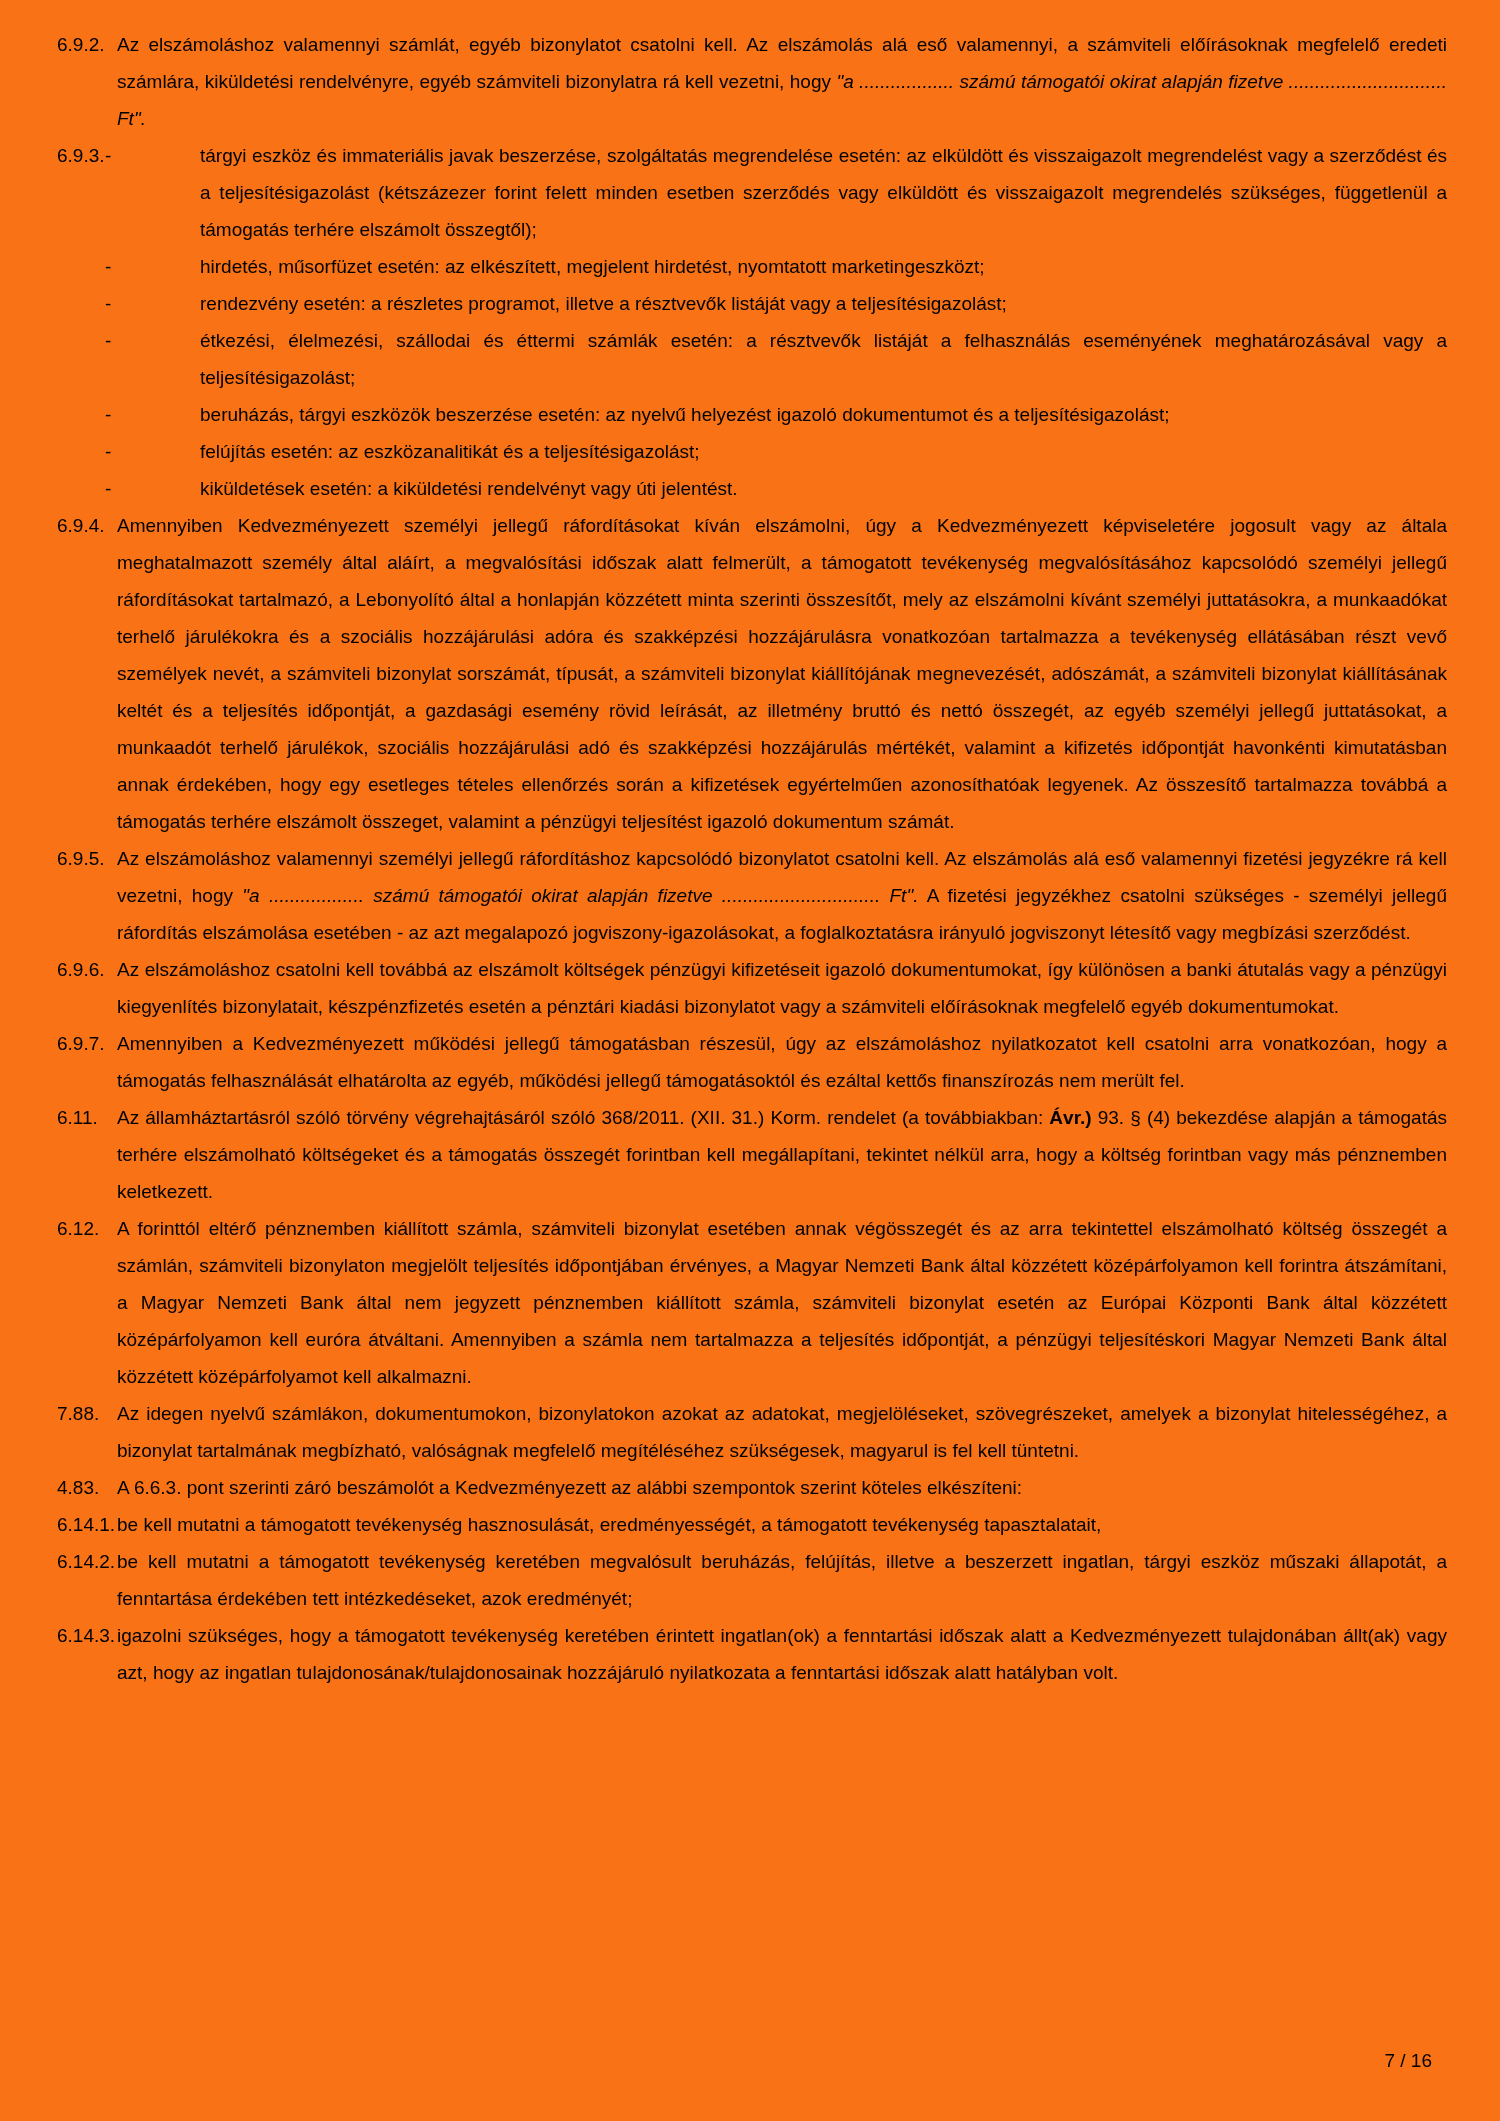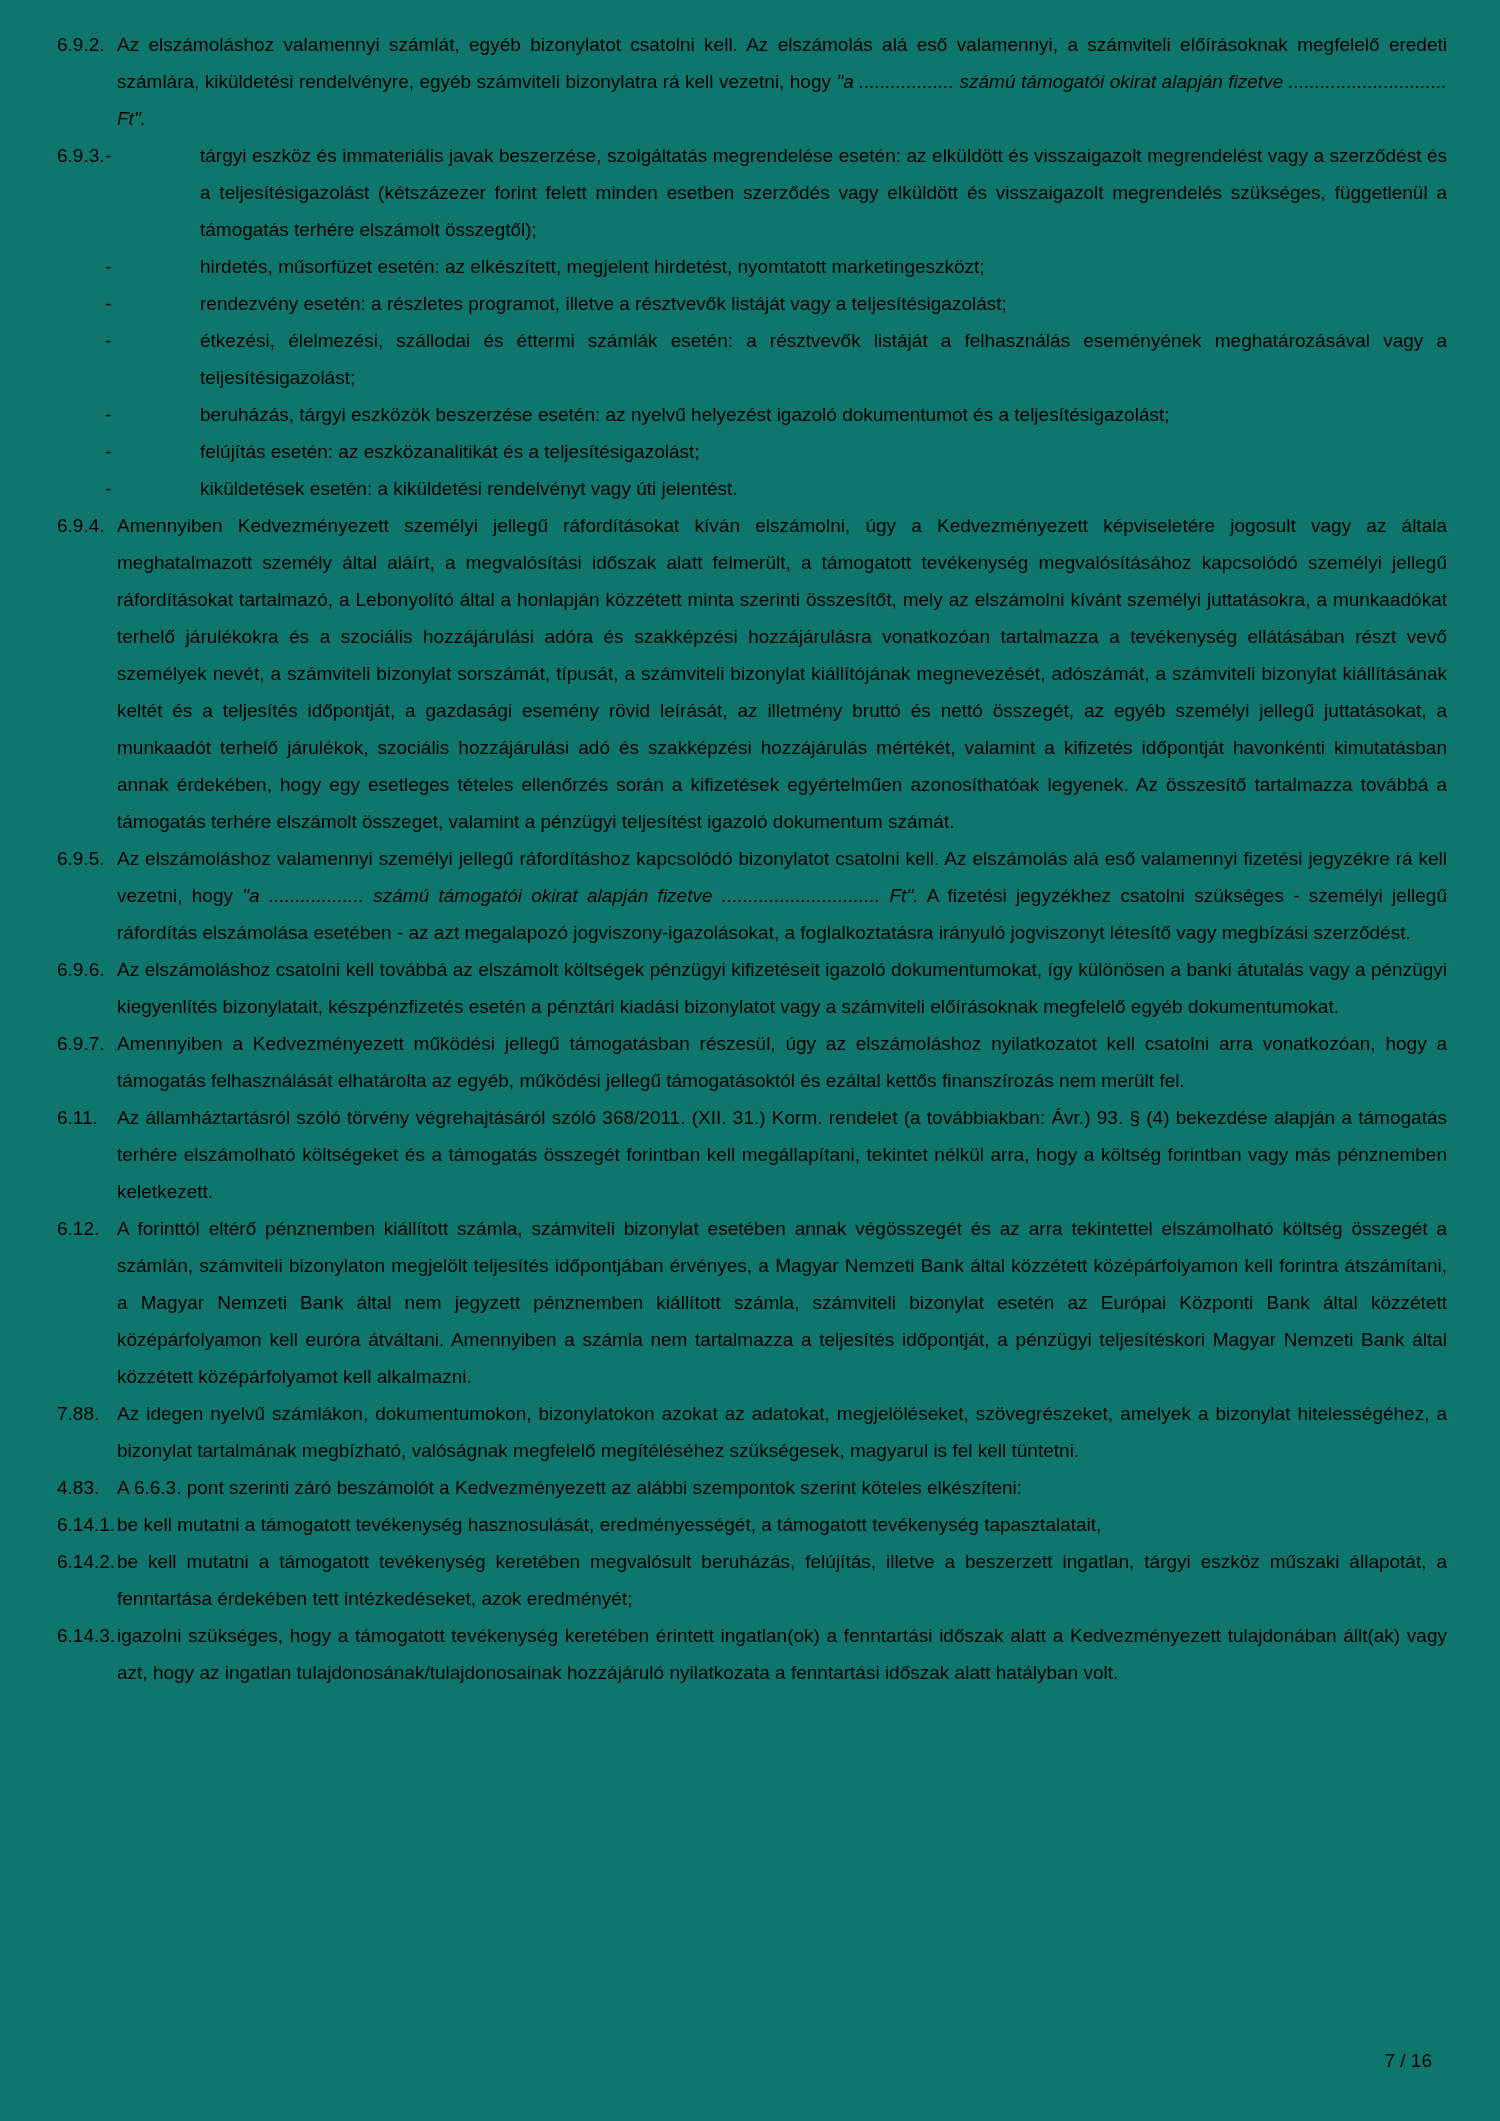--- a/index.html
+++ b/index.html
@@ -1,37 +1,37 @@
 <!DOCTYPE html>
 <html><head>
 <meta charset="utf-8">
 <style>
   html, body { margin: 0; padding: 0; background: #e8e8e8; }
   .page {
     width: 1500px;
     height: 2121px;
     margin: 0 auto;
-    background: #0f766e;
+    background: #f97316;
     position: relative;
     box-sizing: border-box;
     padding: 26px 53px 4px 57px;
     font-family: "Liberation Sans", "DejaVu Sans", sans-serif;
     font-size: 19px;
     line-height: 37px;
     color: #000000;
   }
   .item { display: flex; align-items: flex-start; }
   .num  { flex: 0 0 60px; white-space: nowrap; }
   .col  { flex: 1 1 auto; min-width: 0; }
   .body { text-align: justify; }
   .bullet { display: flex; margin-left: -12px; }
   .dash  { flex: 0 0 55px; }
   .btext { flex: 1 1 auto; min-width: 0; text-align: justify; margin-left: 40px; }
   .it { font-style: italic; }
-  .bd { font-weight: normal; }
+  .bd { font-weight: bold; }
   .footer {
     position: absolute;
     top: 2042px;
     right: 68px;
     font-size: 19px;
     line-height: 37px;
   }
 </style>
 </head>
 <body>

